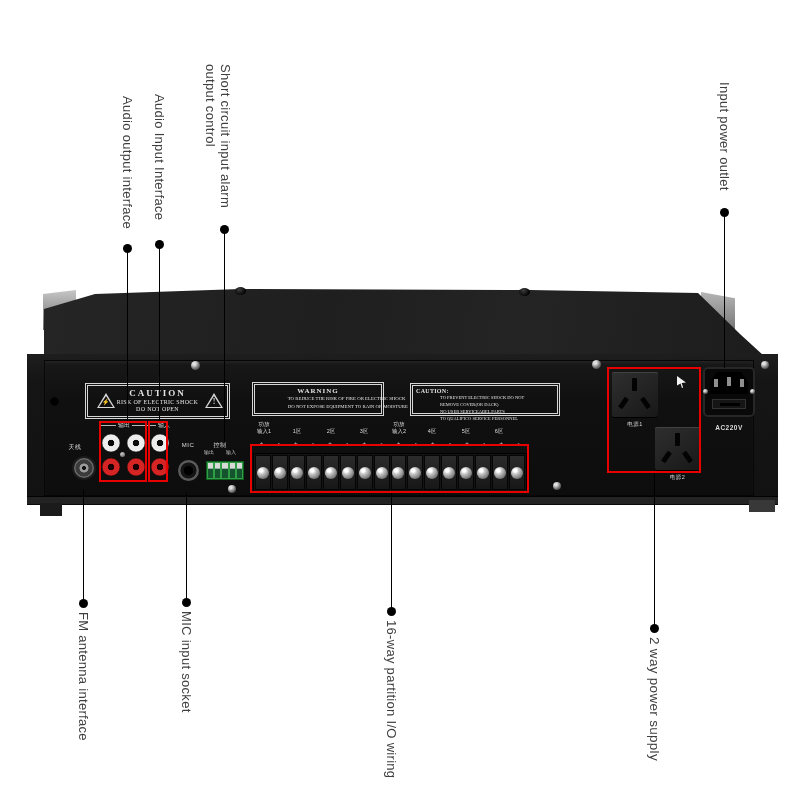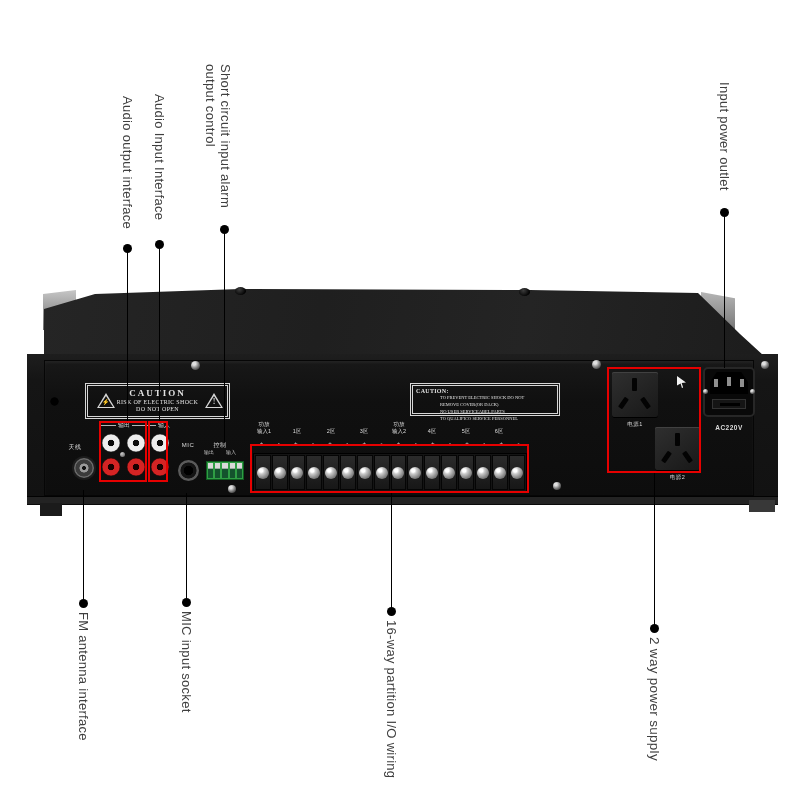--- a/index.html
+++ b/index.html
@@ -142,20 +142,25 @@
       </div>
       <div class="tri" style="left:117px;top:7px;">
         <i></i>
           <b>!</b>
       </div>
       <div class="ttl">CAUTION</div>
       <div class="ln">RISK OF ELECTRIC SHOCK</div>
       <div class="ln">DO NOT OPEN</div>
     </div>
 
+    <div class="lblbox warnbox serif">
+      <div class="ttl">WARNING</div>
+      <div class="t48">TO REDUCE THE RISK OF FIRE OR ELECTRIC SHOCK</div>
+      <div class="t48">DO NOT EXPOSE EQUIPMENT TO RAIN OR MOISTURE</div>
+    </div>
 
     <div class="lblbox caution2 serif">
       <div class="ttl">CAUTION:</div>
       <div class="t45">TO PREVENT ELECTRIC SHOCK DO NOT</div>
       <div class="t45">REMOVE COVER(OR DACK)</div>
       <div class="t45">NO USER SERVICEABEL PARTS</div>
       <div class="t45">TO QUALIFICO SERVICE PERSONNEL</div>
     </div>
 
     <div class="ptext" style="left:63px;top:443px;width:24px;">天线</div>

